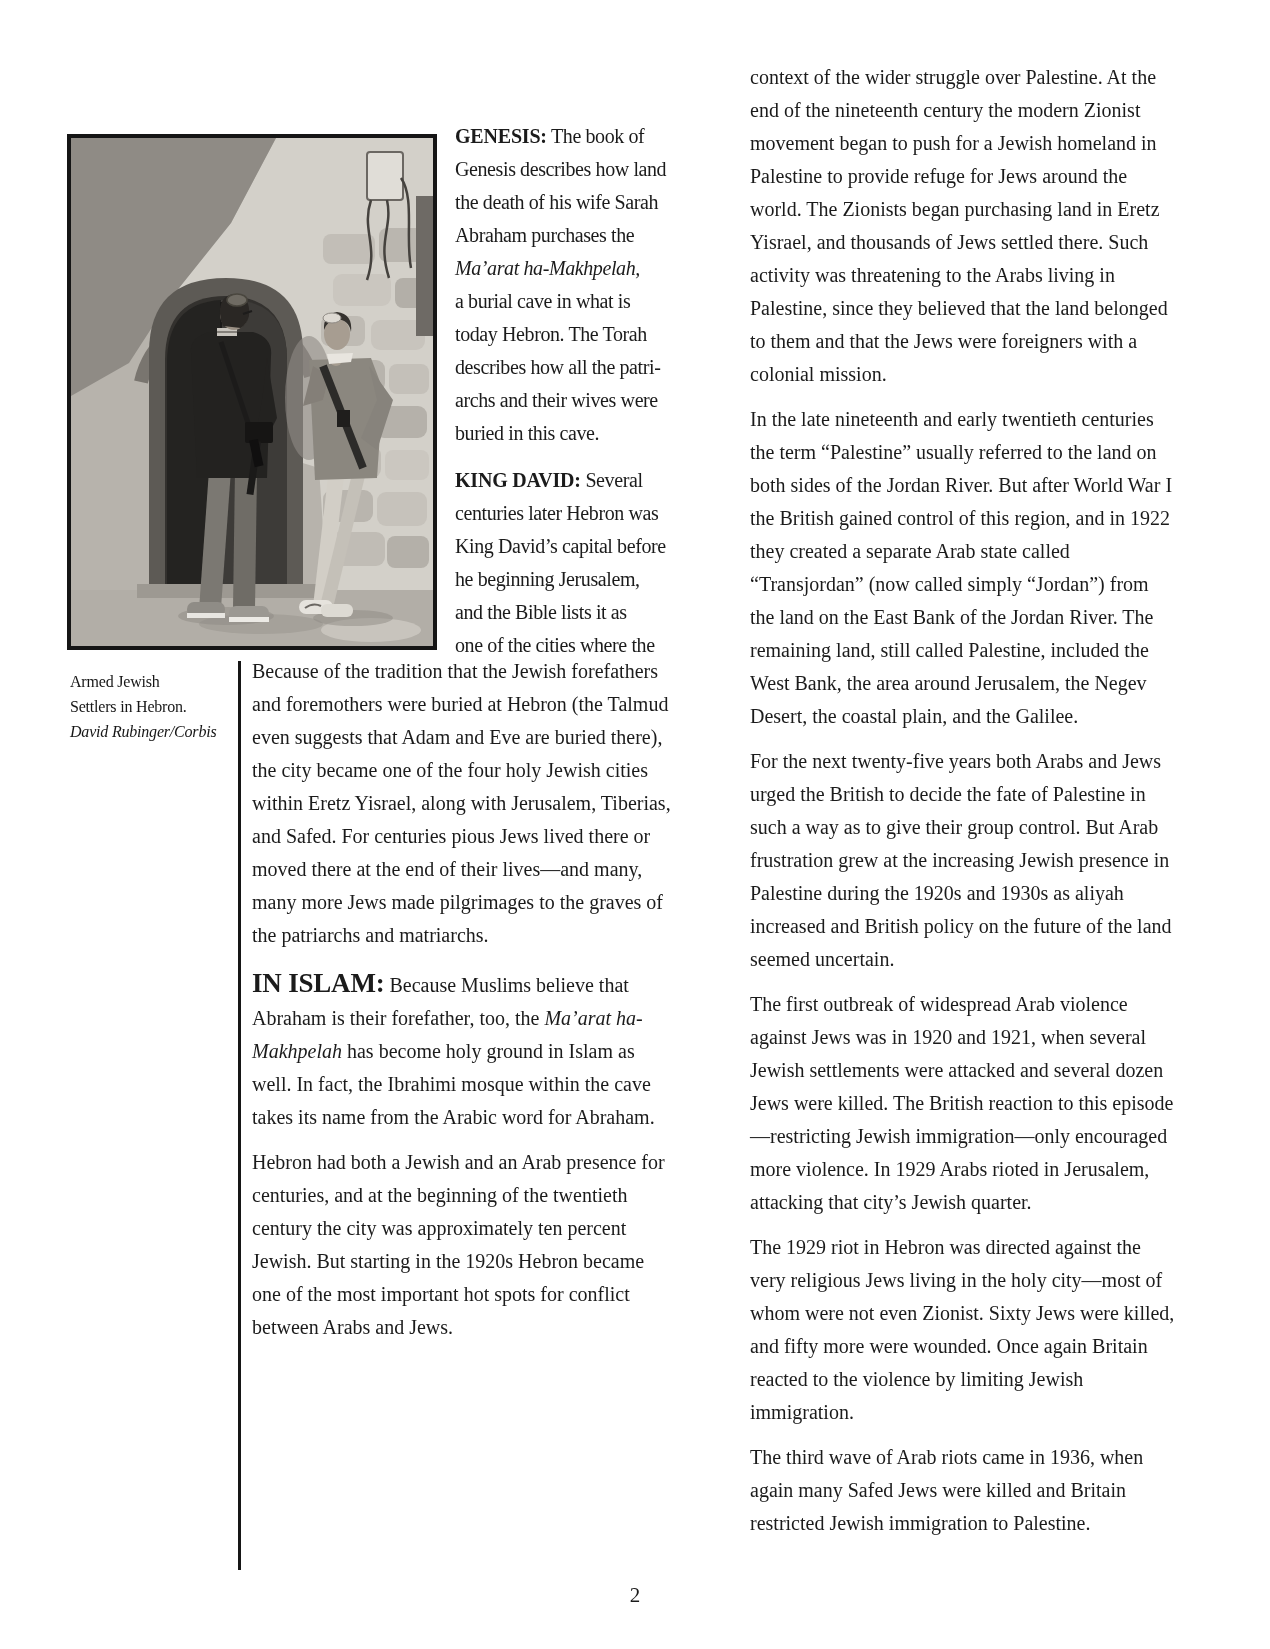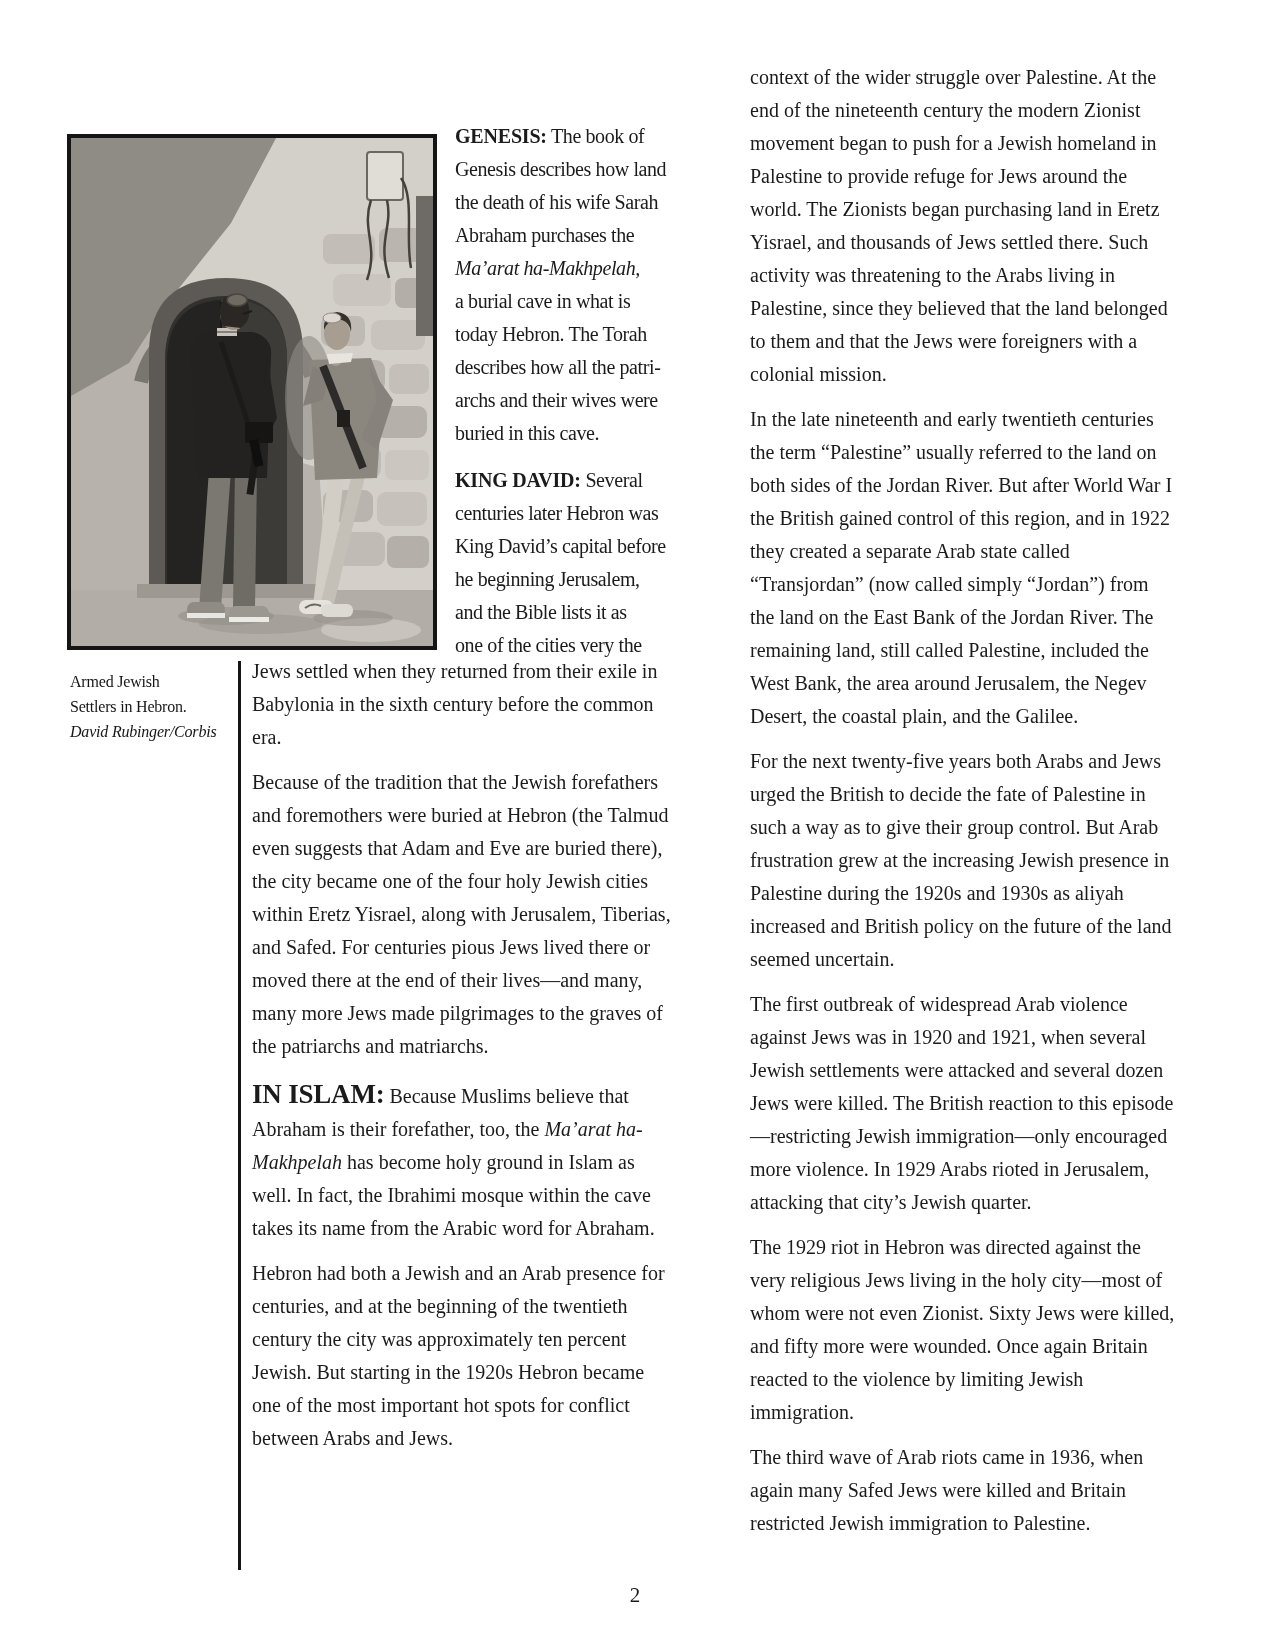--- a/index.html
+++ b/index.html
@@ -200,34 +200,33 @@
       <div class="ln">describes how all the patri-</div>
       <div class="ln">archs and their wives were</div>
       <div class="ln">buried in this cave.</div>
     </div>
     <div class="para-gap">
       <div class="ln"><span class="lead">KING DAVID:</span><span> Several</span></div>
       <div class="ln">centuries later Hebron was</div>
       <div class="ln">King David’s capital before</div>
       <div class="ln">he beginning Jerusalem,</div>
       <div class="ln">and the Bible lists it as</div>
-      <div class="ln">one of the cities very the</div>
+      <div class="ln">one of the cities where the</div>
     </div>
   </div>
 
   <div class="caption">
     <div>Armed Jewish</div>
     <div>Settlers in Hebron.</div>
     <div class="credit">David Rubinger/Corbis</div>
   </div>
 
   <div class="v-rule"></div>
 
   <div class="col-left">
-    <p>Jews settled when they returned from their exile in Babylonia in the sixth century before the common era.</p>
     <p>Because of the tradition that the Jewish forefathers and foremothers were buried at Hebron (the Talmud even suggests that Adam and Eve are buried there), the city became one of the four holy Jewish cities within Eretz Yisrael, along with Jerusalem, Tiberias, and Safed. For centuries pious Jews lived there or moved there at the end of their lives—and many, many more Jews made pilgrimages to the graves of the patriarchs and matriarchs.</p>
     <p class="sect"><span class="head">IN ISLAM:</span><span> Because Muslims believe that Abraham is their forefather, too, the </span><span class="it">Ma’arat ha-Makhpelah</span><span> has become holy ground in Islam as well. In fact, the Ibrahimi mosque within the cave takes its name from the Arabic word for Abraham.</span></p>
     <p>Hebron had both a Jewish and an Arab presence for centuries, and at the beginning of the twentieth century the city was approximately ten percent Jewish. But starting in the 1920s Hebron became one of the most important hot spots for conflict between Arabs and Jews.</p>
   </div>
 
   <div class="col-right">
     <p>context of the wider struggle over Palestine. At the end of the nineteenth century the modern Zionist movement began to push for a Jewish homeland in Palestine to provide refuge for Jews around the world. The Zionists began purchasing land in Eretz Yisrael, and thousands of Jews settled there. Such activity was threatening to the Arabs living in Palestine, since they believed that the land belonged to them and that the Jews were foreigners with a colonial mission.</p>
     <p>In the late nineteenth and early twentieth centuries the term “Palestine” usually referred to the land on both sides of the Jordan River. But after World War I the British gained control of this region, and in 1922 they created a separate Arab state called “Transjordan” (now called simply “Jordan”) from the land on the East Bank of the Jordan River. The remaining land, still called Palestine, included the West Bank, the area around Jerusalem, the Negev Desert, the coastal plain, and the Galilee.</p>
     <p>For the next twenty-five years both Arabs and Jews urged the British to decide the fate of Palestine in such a way as to give their group control. But Arab frustration grew at the increasing Jewish presence in Palestine during the 1920s and 1930s as aliyah increased and British policy on the future of the land seemed uncertain.</p>
     <p>The first outbreak of widespread Arab violence against Jews was in 1920 and 1921, when several Jewish settlements were attacked and several dozen Jews were killed. The British reaction to this episode—restricting Jewish immigration—only encouraged more violence. In 1929 Arabs rioted in Jerusalem, attacking that city’s Jewish quarter.</p>

